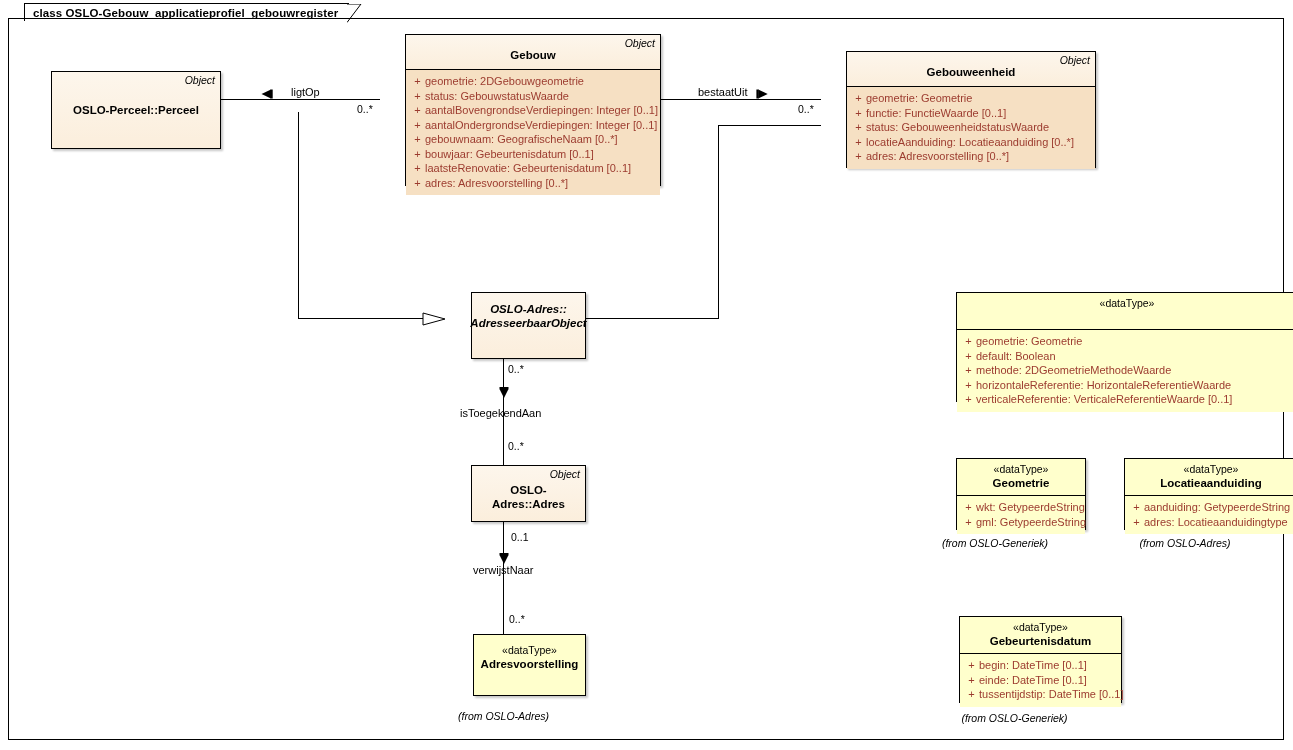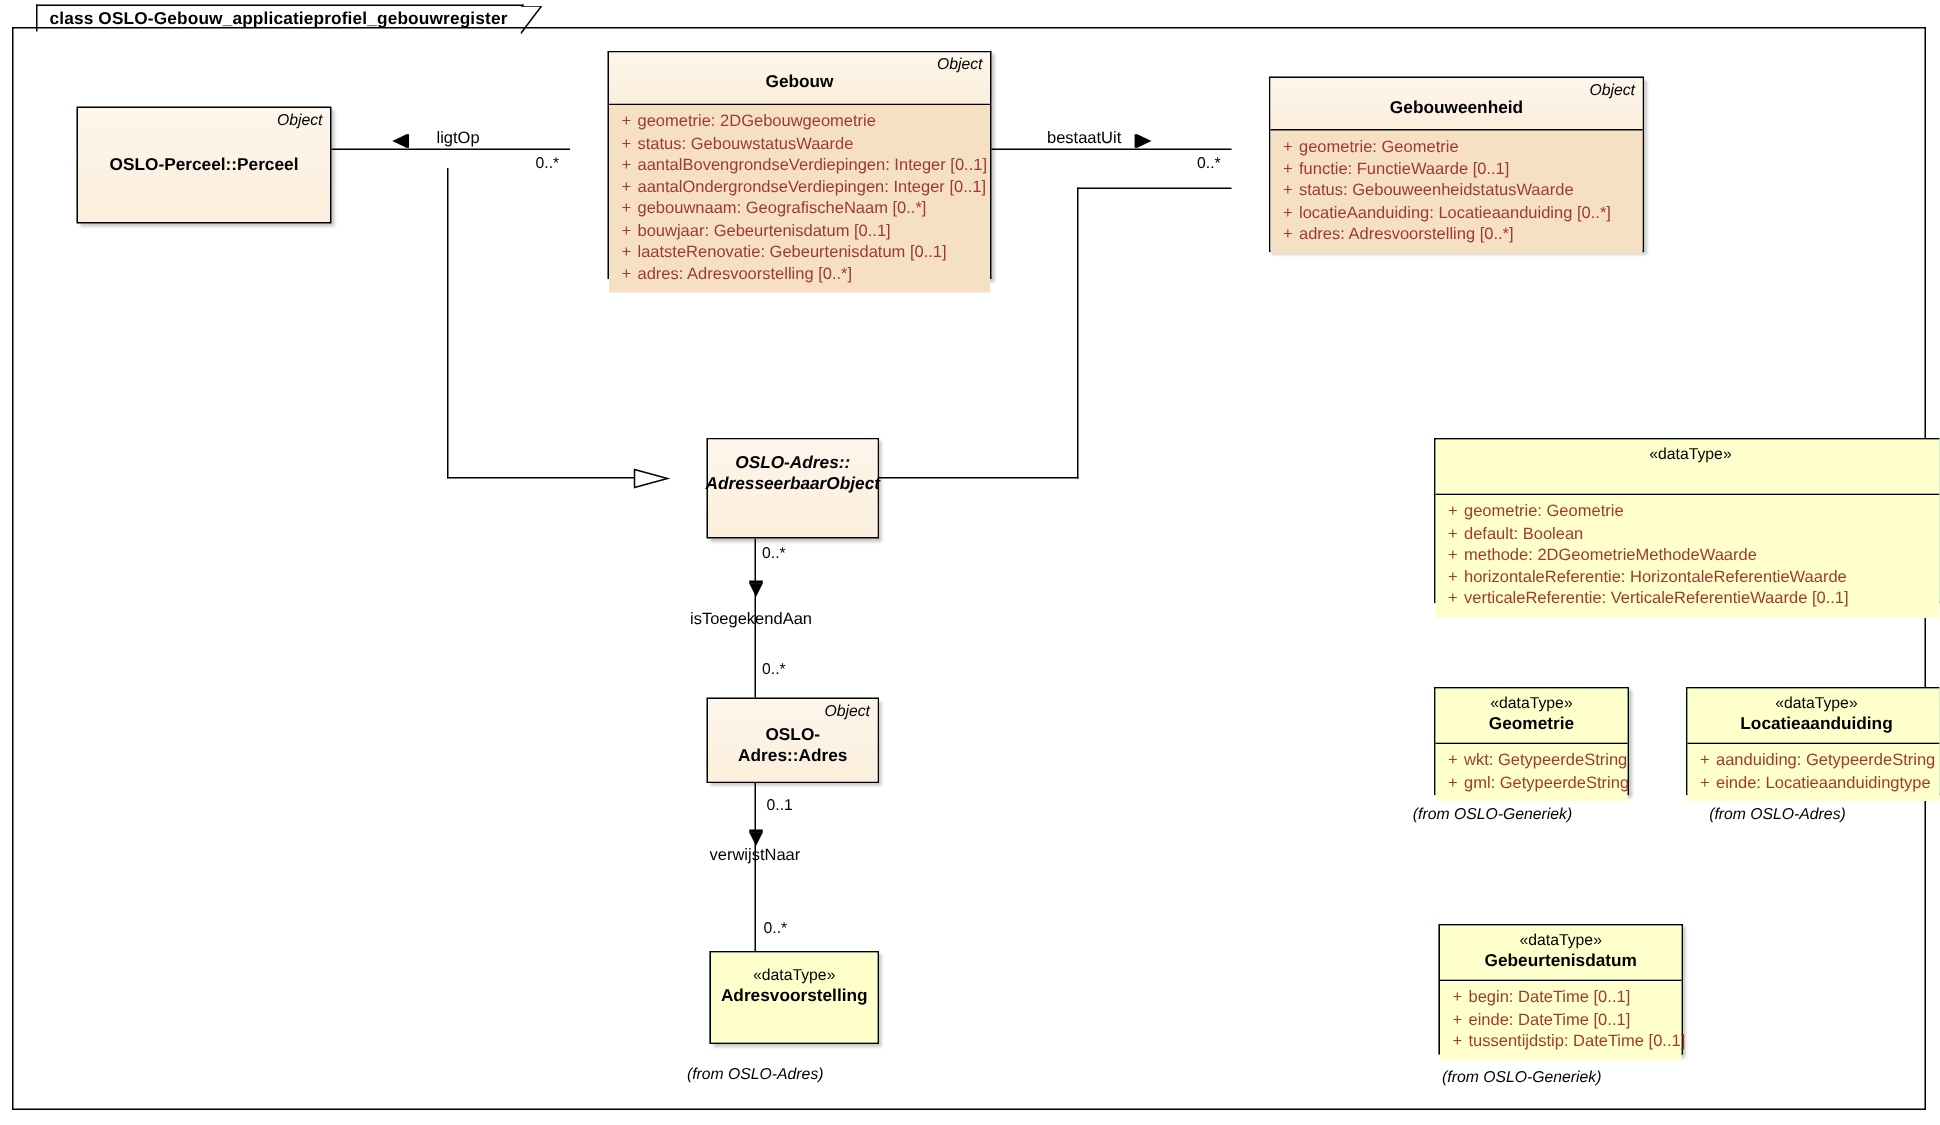--- a/index.html
+++ b/index.html
@@ -401,21 +401,21 @@
       <div class="stereo">«dataType»</div>
       <div class="cname">Locatieaanduiding</div>
     </div>
     <div class="attrs">
       <div class="attr">
           <span class="vis">+</span>
           <span class="sig">aanduiding: GetypeerdeString</span>
         </div>
       <div class="attr">
           <span class="vis">+</span>
-          <span class="sig">einde: Locatieaanduidingtype</span>
+          <span class="sig">adres: Locatieaanduidingtype</span>
         </div>
     </div>
   </div>
   <div class="from-note" style="left:1098px; top:537px; width:174px;">(from OSLO-Adres)</div>
 
   <div class="node dt" style="left:933px; top:616px; width:163px; height:87px;">
     <div class="hdr" style="height:36px; padding-top:4px;">
       <div class="stereo">«dataType»</div>
       <div class="cname">Gebeurtenisdatum</div>
     </div>

